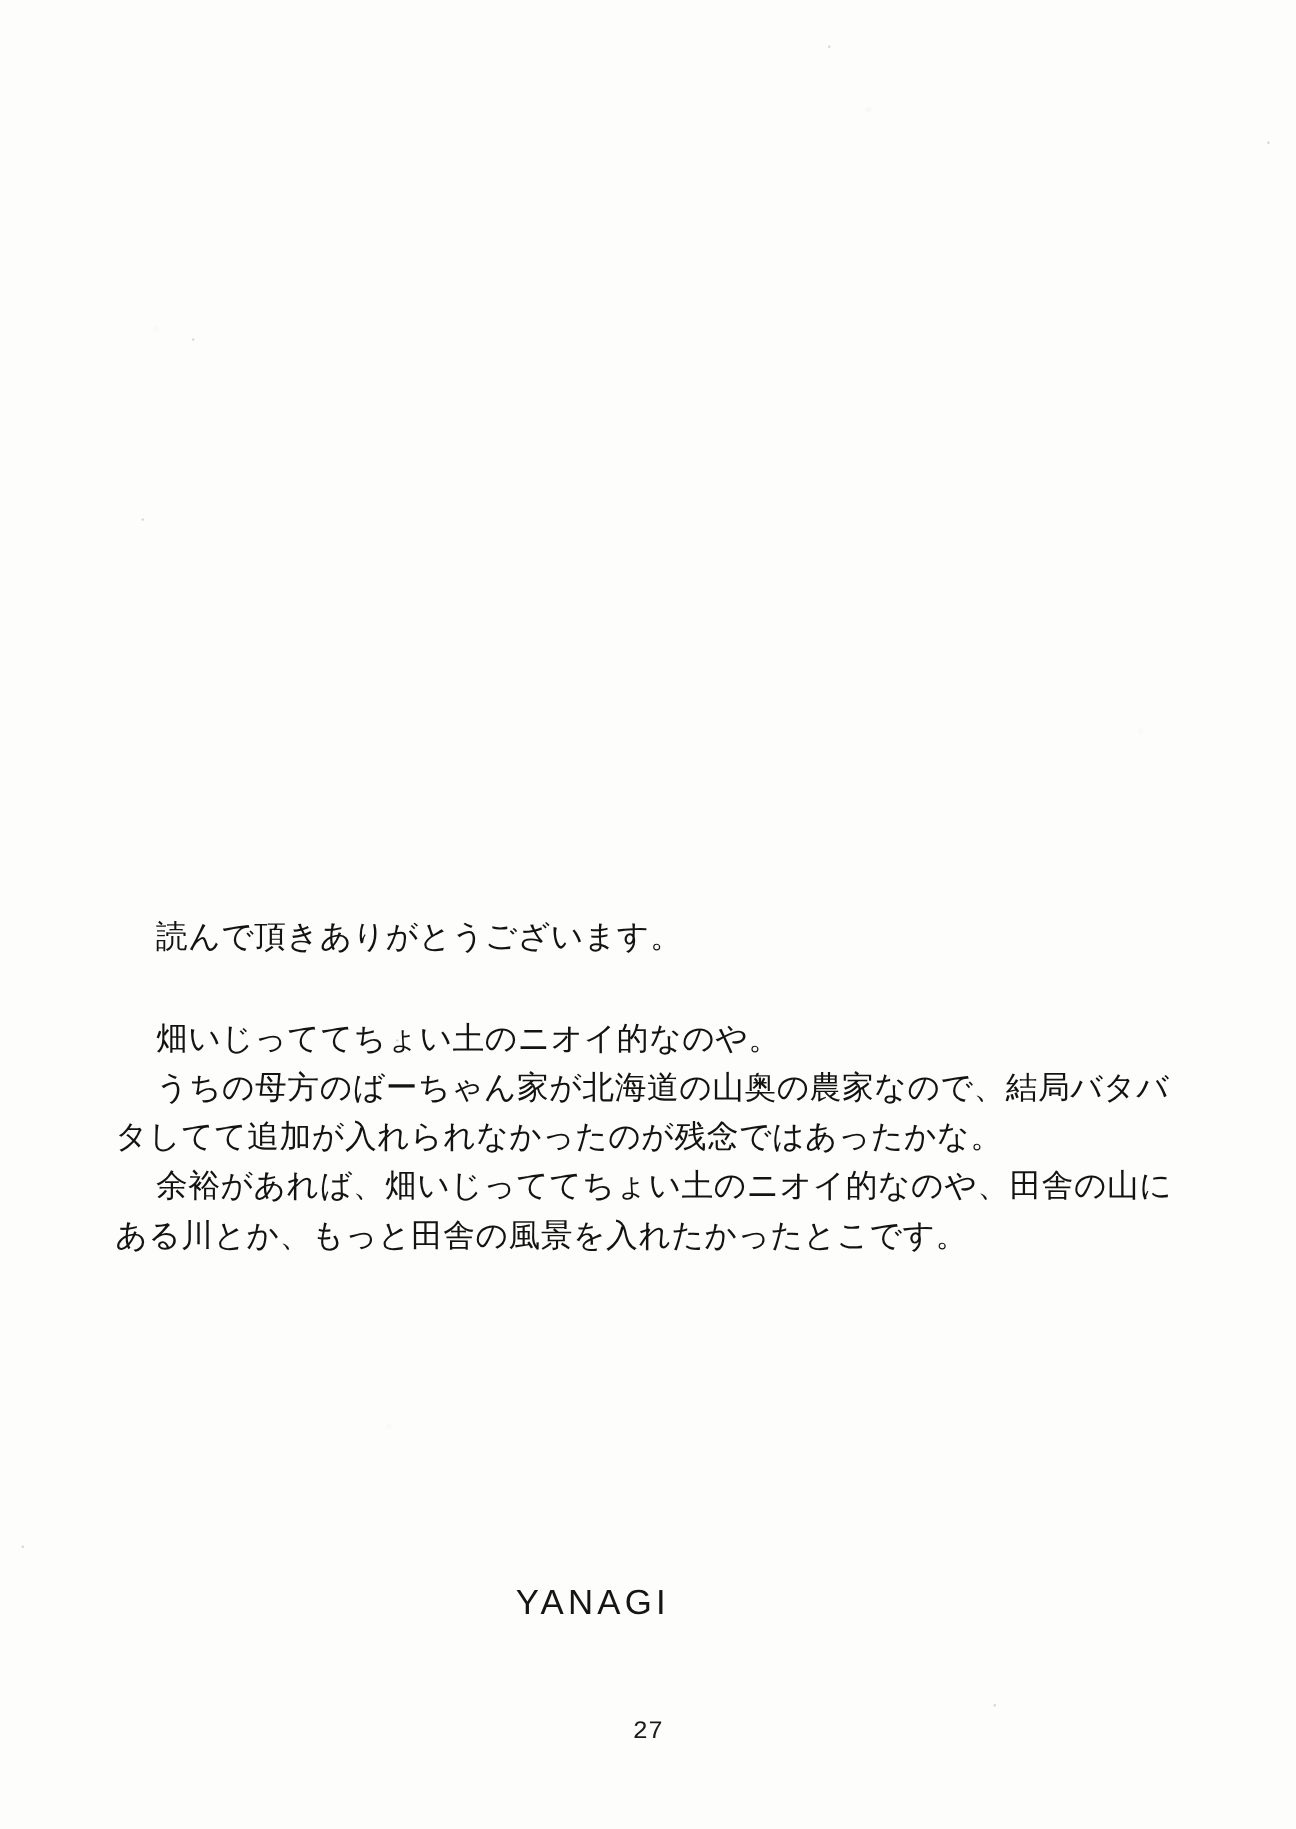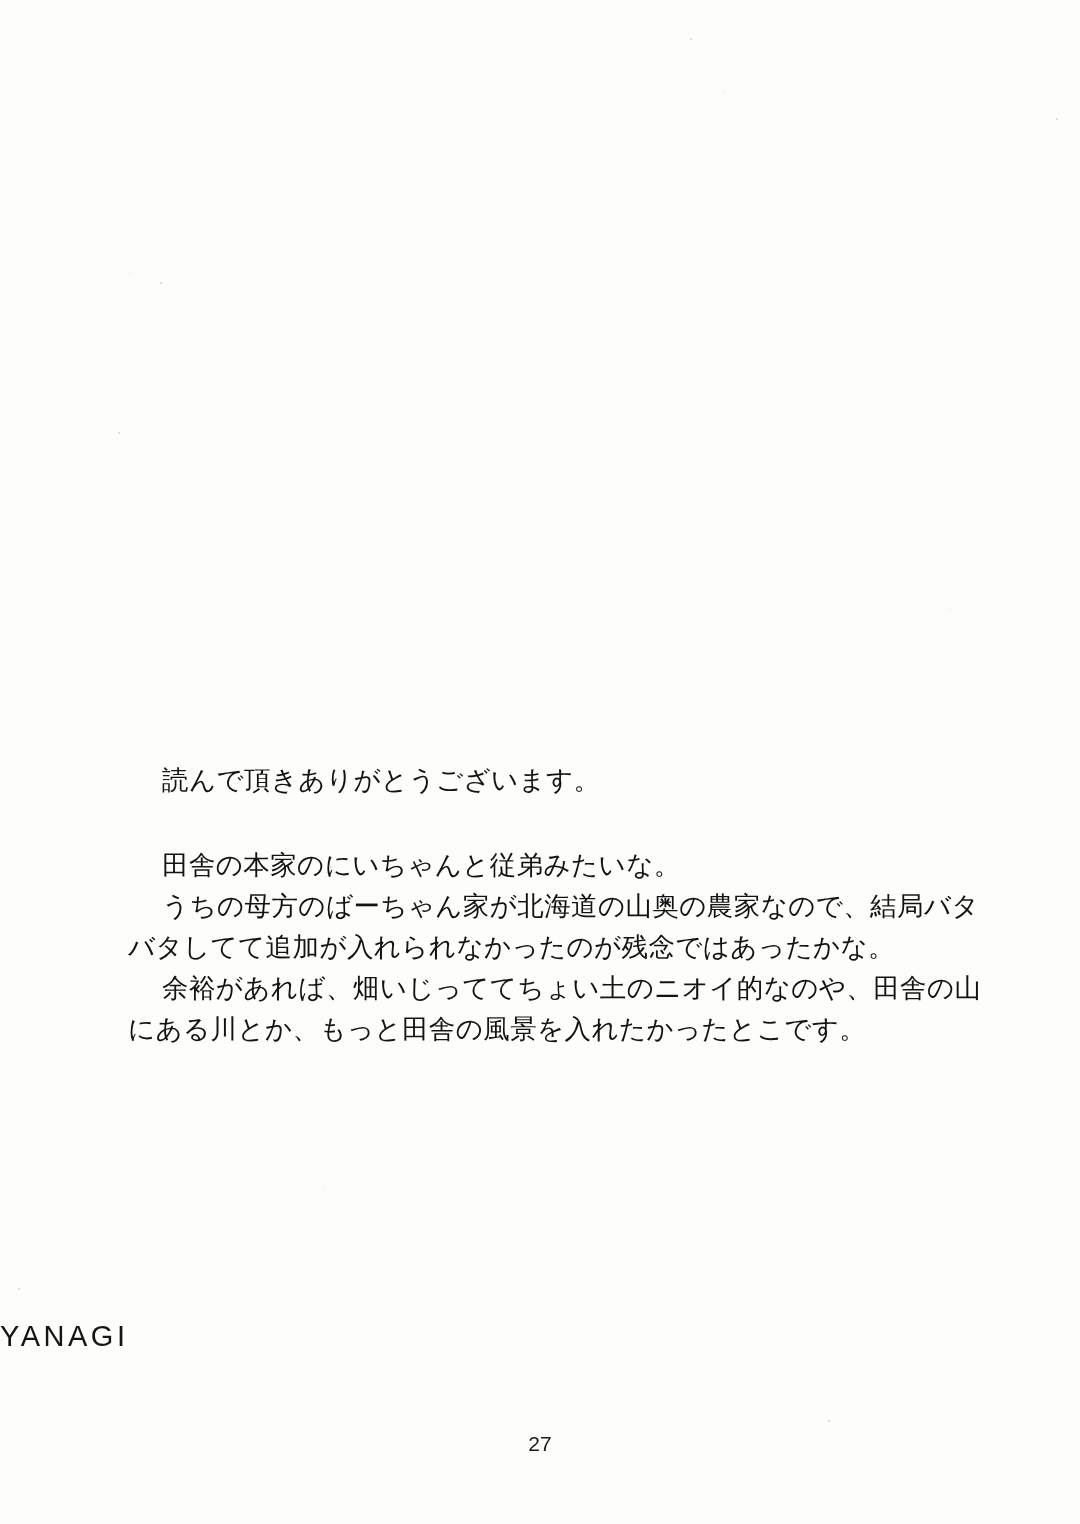--- a/index.html
+++ b/index.html
@@ -34,45 +34,44 @@
   .para {
     font-size: 26.5px;
     line-height: 41px;
     letter-spacing: 0.4px;
     margin: 0;
     color: #131313;
     white-space: pre-wrap;
   }
   .para.indent {
     text-indent: 34px;
-    margin-left: 32px;
   }
   .gap-large {
     height: 44px;
   }
   .signature {
     position: absolute;
     left: 0;
     top: 1320px;
     width: 988px;
-    text-align: left;
+    text-align: center;
     font-size: 29px;
     letter-spacing: 3.5px;
     color: #151515;
     font-family: "Liberation Sans", sans-serif;
   }
   .page-number {
     position: absolute;
     left: 0;
     right: 0;
     top: 1432px;
     text-align: center;
     font-size: 21px;
     color: #1a1a1a;
-    font-family: Liberation Sans, sans-serif;
+    font-family: Liberation Mono, monospace;
   }
   .speck {
     position: absolute;
     background: rgba(0,0,0,0.16);
     border-radius: 50%;
     width: 2px;
     height: 2px;
   }
 </style>
 </head>
@@ -84,21 +83,21 @@
   <span class="speck" style="left:690px;top:38px;"></span>
   <span class="speck" style="left:1056px;top:118px;"></span>
   <span class="speck" style="left:118px;top:432px;"></span>
   <span class="speck" style="left:330px;top:866px;"></span>
   <span class="speck" style="left:828px;top:1420px;"></span>
   <span class="speck" style="left:18px;top:1288px;"></span>
 
   <div class="afterword">
     <p class="para indent">読んで頂きありがとうございます。</p>
     <div class="gap-large"></div>
-    <p class="para indent">田舎の本家のにいちゃんと従弟みたいな。</p>
+    <p class="para indent">畑いじっててちょい土のニオイ的なのや。</p>
     <p class="para indent">うちの母方のばーちゃん家が北海道の山奥の農家なので、結局バタバタしてて追加が入れられなかったのが残念ではあったかな。</p>
     <p class="para indent">余裕があれば、畑いじっててちょい土のニオイ的なのや、田舎の山にある川とか、もっと田舎の風景を入れたかったとこです。</p>
     <div class="gap-large"></div>
   </div>
 
   <div class="signature">YANAGI</div>
 
   <div class="page-number">27</div>
 
 </div>

